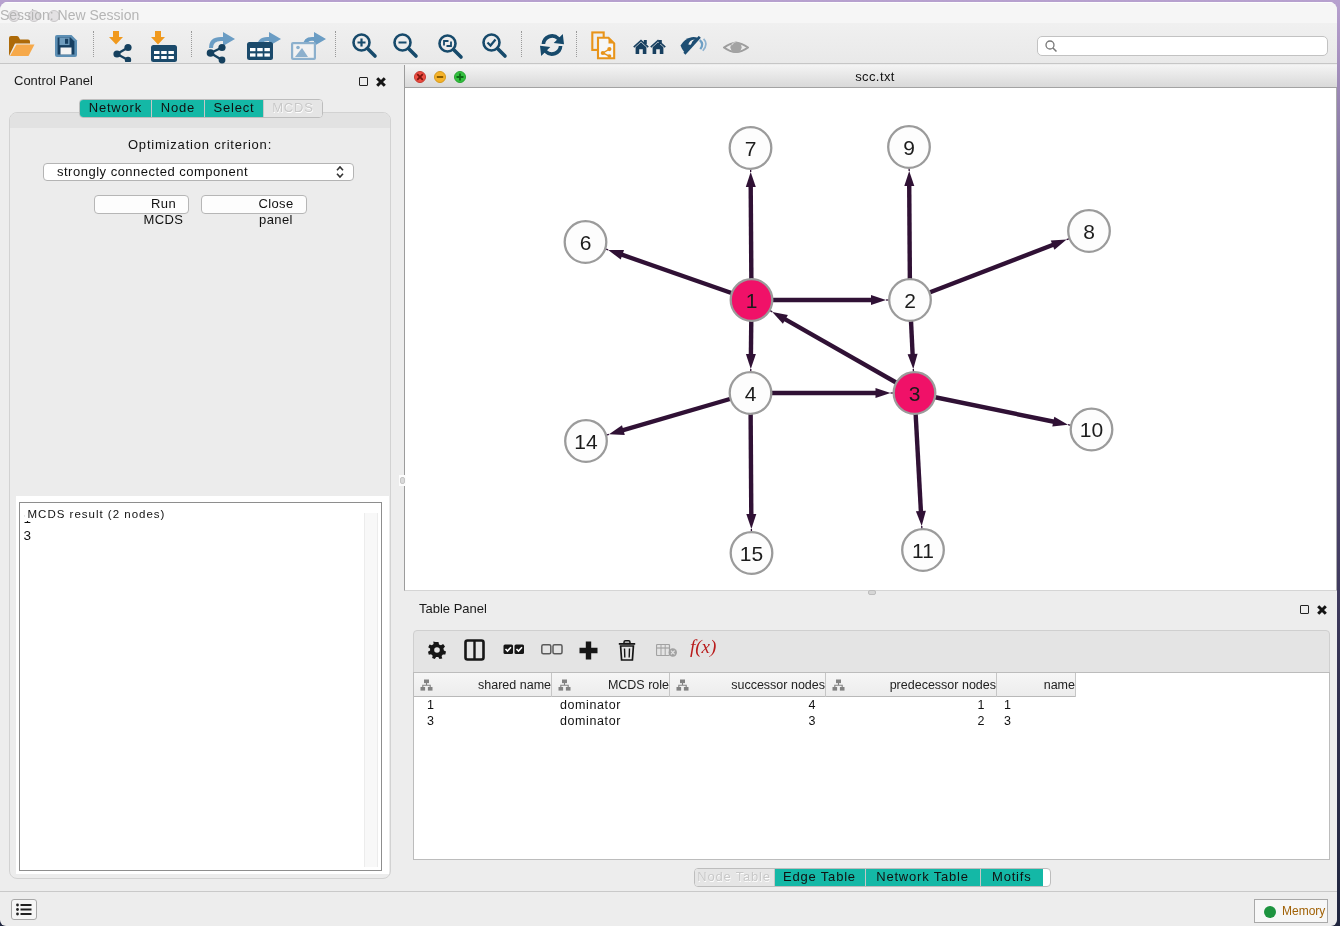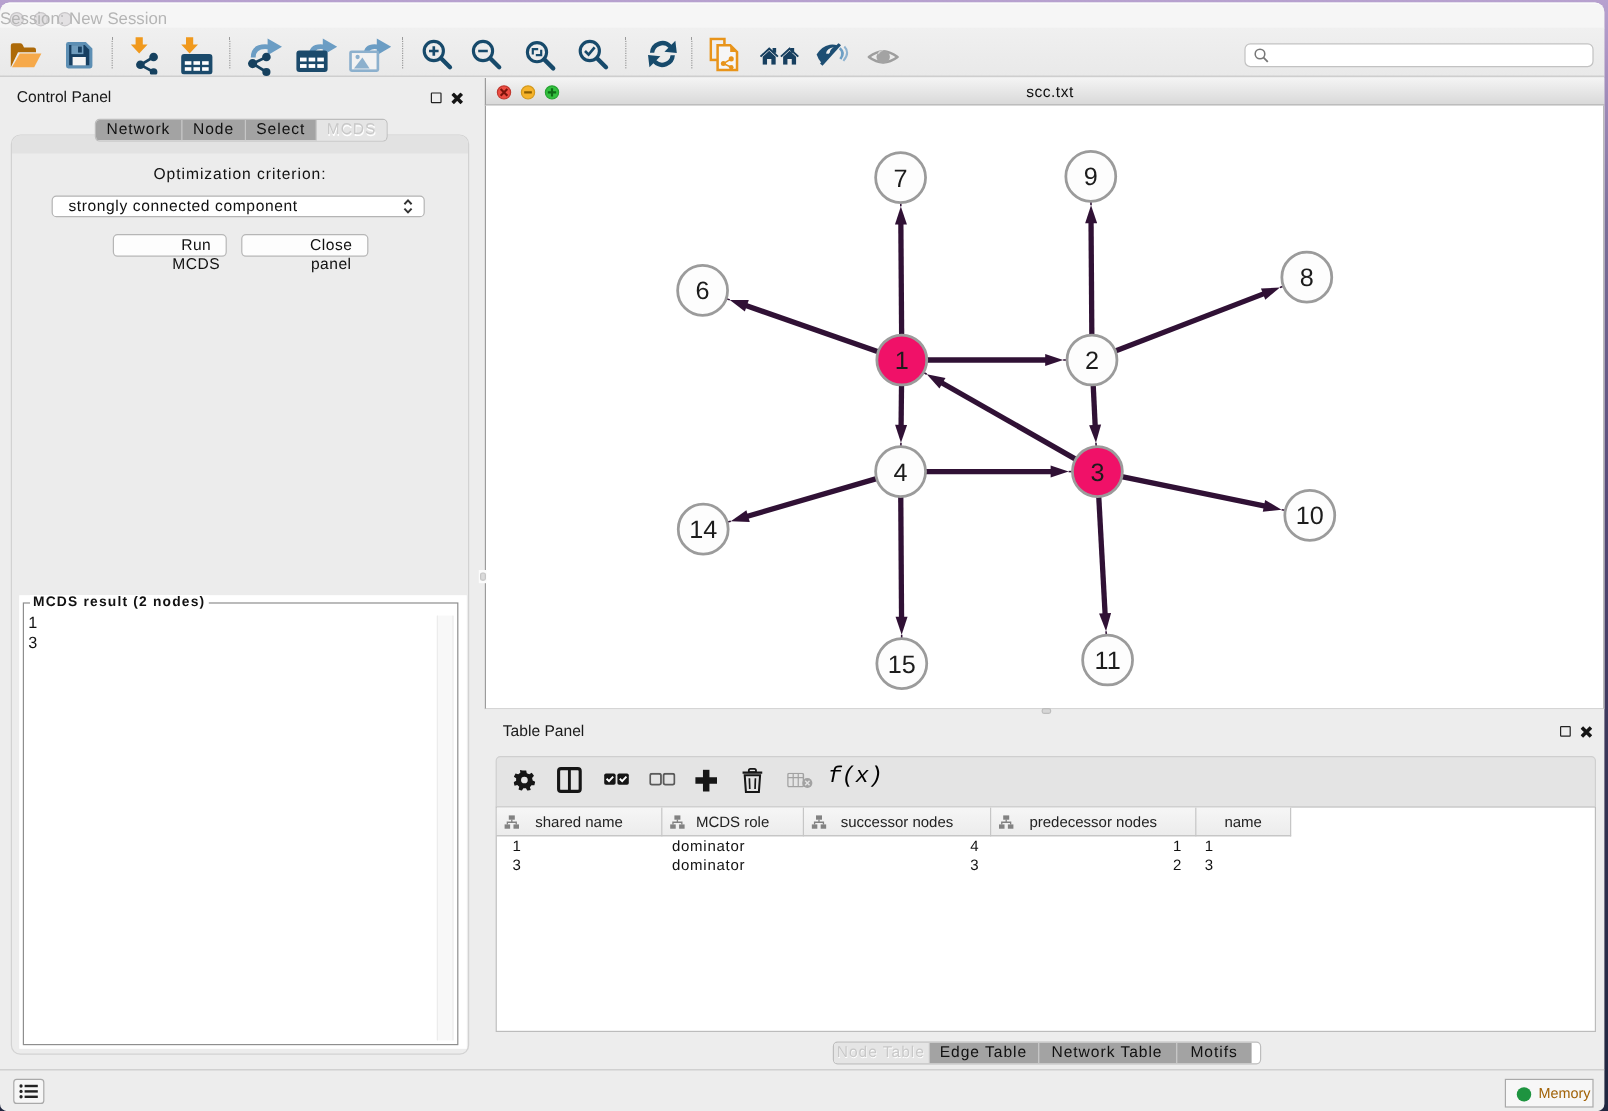--- a/index.html
+++ b/index.html
@@ -21,55 +21,55 @@
   .tsep{position:absolute;top:8px;height:26px;width:0;border-left:1px dotted #9a9a9a;}
   
   #cp-title{position:absolute;left:14px;top:71px;font-size:13px;color:#1a1a1a;}
   .boxicon{position:absolute;width:9px;height:9px;border:1.3px solid #222;box-sizing:border-box;border-radius:1px;}
   #cpbox{position:absolute;left:9px;top:110px;width:382px;height:767px;background:#ececec;
          border:1px solid #d2d2d2;border-radius:8px;box-sizing:border-box;}
   #cpbox-strip{position:absolute;left:10px;top:111px;width:380px;height:15px;background:#e2e2e2;
          border-radius:7px 7px 0 0;}
   .tabgrp{position:absolute;display:flex;height:19px;border:1px solid #bdbdbd;border-radius:4px;
           overflow:hidden;background:#fff;box-sizing:border-box;}
-  .tab{font-size:13px;color:#111;text-align:center;line-height:15px;letter-spacing:0.8px;background:#a3a3a3;
+  .tab{font-size:13px;color:#111;text-align:center;line-height:15px;letter-spacing:0.8px;background:#14b8a6;
        border-right:1px solid #c6c6c6;box-sizing:border-box;}
   .tab:last-child{border-right:none;}
   .tabsel{background:#e5e5e5;color:#c8c8c8;text-shadow:0.5px 1px 0 #ffffff;}
   #optlabel{position:absolute;left:9px;top:135px;width:382px;text-align:center;font-size:13px;letter-spacing:0.8px;color:#111;}
   #dropdown{position:absolute;left:43px;top:161px;width:311px;height:18px;background:#fff;
             border:1px solid #b4b4b4;border-radius:4px;box-sizing:border-box;
             font-size:13px;letter-spacing:0.5px;line-height:16px;padding-left:13px;color:#111;}
   .btn{position:absolute;height:19px;background:#fdfdfd;border:1px solid #b6b6b6;border-radius:4px;
        box-sizing:border-box;font-size:13px;letter-spacing:0.4px;text-align:center;line-height:16px;color:#111;padding-left:44px;}
   
   #mcdsbox{position:absolute;left:15.5px;top:493.5px;width:373px;height:378.5px;background:#fff;}
   #mcdsborder{position:absolute;left:3px;top:6.5px;width:363px;height:368.5px;border:1px solid #8e8e8e;box-sizing:border-box;}
-  #mcdslabel{position:absolute;left:9px;top:0px;font-size:11.5px;letter-spacing:1px;color:#111;background:#fff;padding:0 3px;line-height:13px;font-weight:bold;}
+  #mcdslabel{position:absolute;left:9px;top:12px;font-size:11.5px;letter-spacing:1px;color:#111;background:#fff;padding:0 3px;line-height:13px;}
   #mcdsscroll{position:absolute;left:348.5px;top:17.5px;width:14px;height:354px;background:#f8f8f8;border-left:1px solid #ececec;border-right:1px solid #ececec;box-sizing:border-box;}
   
   #netwin-tb{position:absolute;left:403.5px;top:63px;width:933px;height:23px;
              background:linear-gradient(#f4f4f4,#d9d9d9);border-bottom:1px solid #a3a3a3;
              border-left:1px solid #9c9c9c;box-sizing:border-box;}
   .tl2{position:absolute;top:5.5px;width:12px;height:12px;border-radius:50%;box-sizing:border-box;
        text-align:center;line-height:11px;font-size:9px;font-weight:bold;}
   #nettitle{position:absolute;top:0;left:4.5px;width:100%;text-align:center;line-height:23px;
             font-size:13px;letter-spacing:0.4px;color:#111;}
   #canvas{position:absolute;left:403.5px;top:86px;width:933px;height:503px;background:#ffffff;
           border-left:1px solid #9c9c9c;border-right:1px solid #ababab;border-bottom:1px solid #d5d5d5;box-sizing:border-box;}
   
   #tp-title{position:absolute;left:419px;top:599px;font-size:13px;color:#1a1a1a;}
   #tptoolbar{position:absolute;left:413px;top:628px;width:917px;height:43px;background:#e4e4e4;
              border:1px solid #cfcfcf;border-radius:4px 4px 0 0;box-sizing:border-box;}
   #tptable{position:absolute;left:413px;top:670px;width:917px;height:188px;background:#fff;
            border:1px solid #bcbcbc;box-sizing:border-box;}
   #tphead{position:absolute;left:0;top:0;width:662px;height:24px;background:linear-gradient(#f6f6f6,#ececec);
           border-bottom:1px solid #b8b8b8;box-sizing:border-box;}
   .th{position:absolute;top:0;height:24px;border-right:1px solid #c6c6c6;box-sizing:border-box;
-      font-size:12.5px;color:#222;text-align:center;line-height:24px;}
+      font-size:12.5px;color:#222;text-align:right;line-height:24px;}
   .hicon{position:absolute;left:6px;top:6px;}
   .td{position:absolute;font-size:12.5px;letter-spacing:0.6px;color:#111;}
   
   #statussep{position:absolute;left:0;top:889px;width:100%;border-top:1px solid #c9c9c9;}
   #membtn{position:absolute;left:1254px;top:897px;width:74px;height:24px;background:#f7f7f7;
           border:1px solid #a9a9a9;box-sizing:border-box;font-size:12px;color:#a16207;
           text-align:center;line-height:22px;}
   #listbtn{position:absolute;left:11px;top:897px;width:26px;height:21px;background:#f6f6f6;
            border:1px solid #a9a9a9;border-radius:3px;box-sizing:border-box;}
 </style>
@@ -381,21 +381,21 @@
       <line x1="11.5" y1="8.5" x2="11.2" y2="17.5" stroke="#161616" stroke-width="1.4"></line>
     </svg>
     <svg class="abs" style="left:242px;top:13px;" width="22" height="13" viewBox="0 0 22 13">
       <rect x="0.5" y="0.5" width="13" height="11" rx="1" fill="none" stroke="#a2a2a2" stroke-width="1.2"></rect>
       <line x1="0.5" y1="4" x2="13.5" y2="4" stroke="#a2a2a2" stroke-width="1.2"></line>
       <line x1="5" y1="0.5" x2="5" y2="11.5" stroke="#a2a2a2" stroke-width="1"></line>
       <line x1="9.2" y1="0.5" x2="9.2" y2="11.5" stroke="#a2a2a2" stroke-width="1"></line>
       <circle cx="16.8" cy="8.5" r="4.2" fill="#a2a2a2"></circle>
       <path d="M15 6.7 L18.6 10.3 M18.6 6.7 L15 10.3" stroke="#e4e4e4" stroke-width="1.2"></path>
     </svg>
-    <div class="abs" style="left:276px;top:5px;font-family:Liberation Mono, monospace;font-style:italic;font-size:19px;color:#000000;">f(x)</div>
+    <div class="abs" style="left:276px;top:5px;font-family:Liberation Serif, serif;font-style:italic;font-size:19px;color:#b91c1c;">f(x)</div>
   </div>
     </div>
   <div id="tptable">
     <div id="tphead">
       <div class="th" style="left:0;width:138px;"><svg class="hicon" width="13" height="12" viewBox="0 0 13 12">
             <rect x="4" y="0.5" width="5" height="3.6" fill="#828282"></rect>
             <path d="M6.5 4 L6.5 6.2 M2.8 8 L2.8 6.2 L10.2 6.2 L10.2 8" fill="none" stroke="#828282" stroke-width="1.1"></path>
             <rect x="0.5" y="8" width="4.6" height="3.6" fill="#828282"></rect>
             <rect x="7.9" y="8" width="4.6" height="3.6" fill="#828282"></rect>
           </svg>shared name</div>

